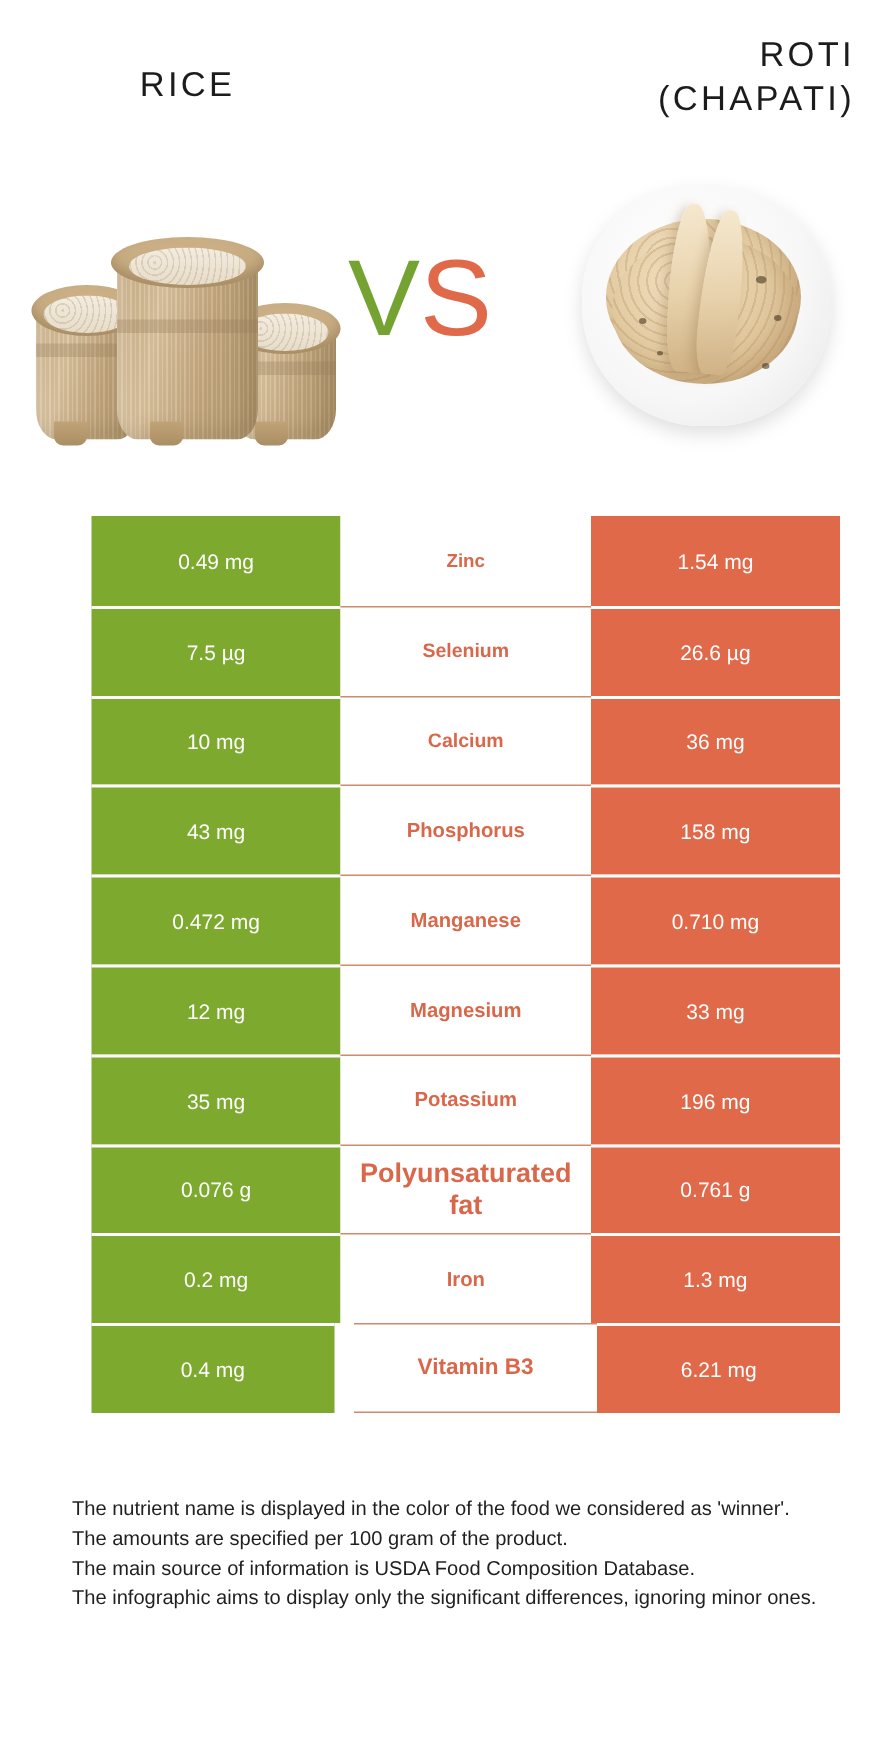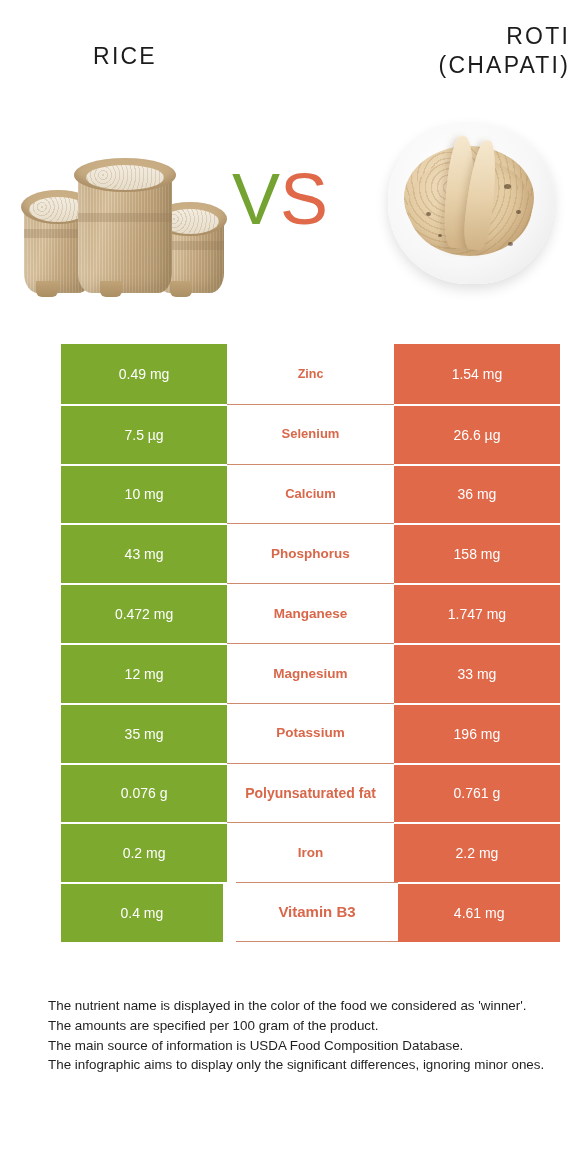--- a/index.html
+++ b/index.html
@@ -214,21 +214,21 @@
     padding: 0 4px;
     line-height: 1.15;
   }
   .row:first-child .cell-mid { border-top: 0; }
   .row:last-child  .cell-mid { border-bottom: 1px solid #d08a6e; margin-left: 13px; }
 
   
   .sz-1 { font-size: 12.5px; }
   .sz-2 { font-size: 13px; }
   .sz-3 { font-size: 13.5px; }
-  .sz-4 { font-size: 14px; }
+  .sz-4 { font-size: 18px; }
   .sz-5 { font-size: 15px; }
 
   
   .footer {
     position: absolute;
     left: 48px;
     top: 996px;
     width: 520px;
     text-align: left;
     font-size: 13.4px;
@@ -313,46 +313,46 @@
         <div class="cell cell-right">36 mg</div>
       </div>
       <div class="row">
         <div class="cell cell-left">43 mg</div>
         <div class="cell cell-mid sz-3">Phosphorus</div>
         <div class="cell cell-right">158 mg</div>
       </div>
       <div class="row">
         <div class="cell cell-left">0.472 mg</div>
         <div class="cell cell-mid sz-3">Manganese</div>
-        <div class="cell cell-right">1.747 mg</div>
+        <div class="cell cell-right">0.710 mg</div>
       </div>
       <div class="row">
         <div class="cell cell-left">12 mg</div>
         <div class="cell cell-mid sz-3">Magnesium</div>
         <div class="cell cell-right">33 mg</div>
       </div>
       <div class="row">
         <div class="cell cell-left">35 mg</div>
         <div class="cell cell-mid sz-3">Potassium</div>
         <div class="cell cell-right">196 mg</div>
       </div>
       <div class="row">
         <div class="cell cell-left">0.076 g</div>
         <div class="cell cell-mid sz-4">Polyunsaturated fat</div>
         <div class="cell cell-right">0.761 g</div>
       </div>
       <div class="row">
         <div class="cell cell-left">0.2 mg</div>
         <div class="cell cell-mid sz-3">Iron</div>
-        <div class="cell cell-right">2.2 mg</div>
+        <div class="cell cell-right">1.3 mg</div>
       </div>
       <div class="row">
         <div class="cell cell-left">0.4 mg</div>
         <div class="cell cell-mid sz-5">Vitamin B3</div>
-        <div class="cell cell-right">4.61 mg</div>
+        <div class="cell cell-right">6.21 mg</div>
       </div>
     </div>
 
   <div class="footer">
     <p>The nutrient name is displayed in the color of the food we considered as 'winner'.</p>
     <p>The amounts are specified per 100 gram of the product.</p>
     <p>The main source of information is USDA Food Composition Database.</p>
     <p>The infographic aims to display only the significant differences, ignoring minor ones.</p>
   </div>
 

